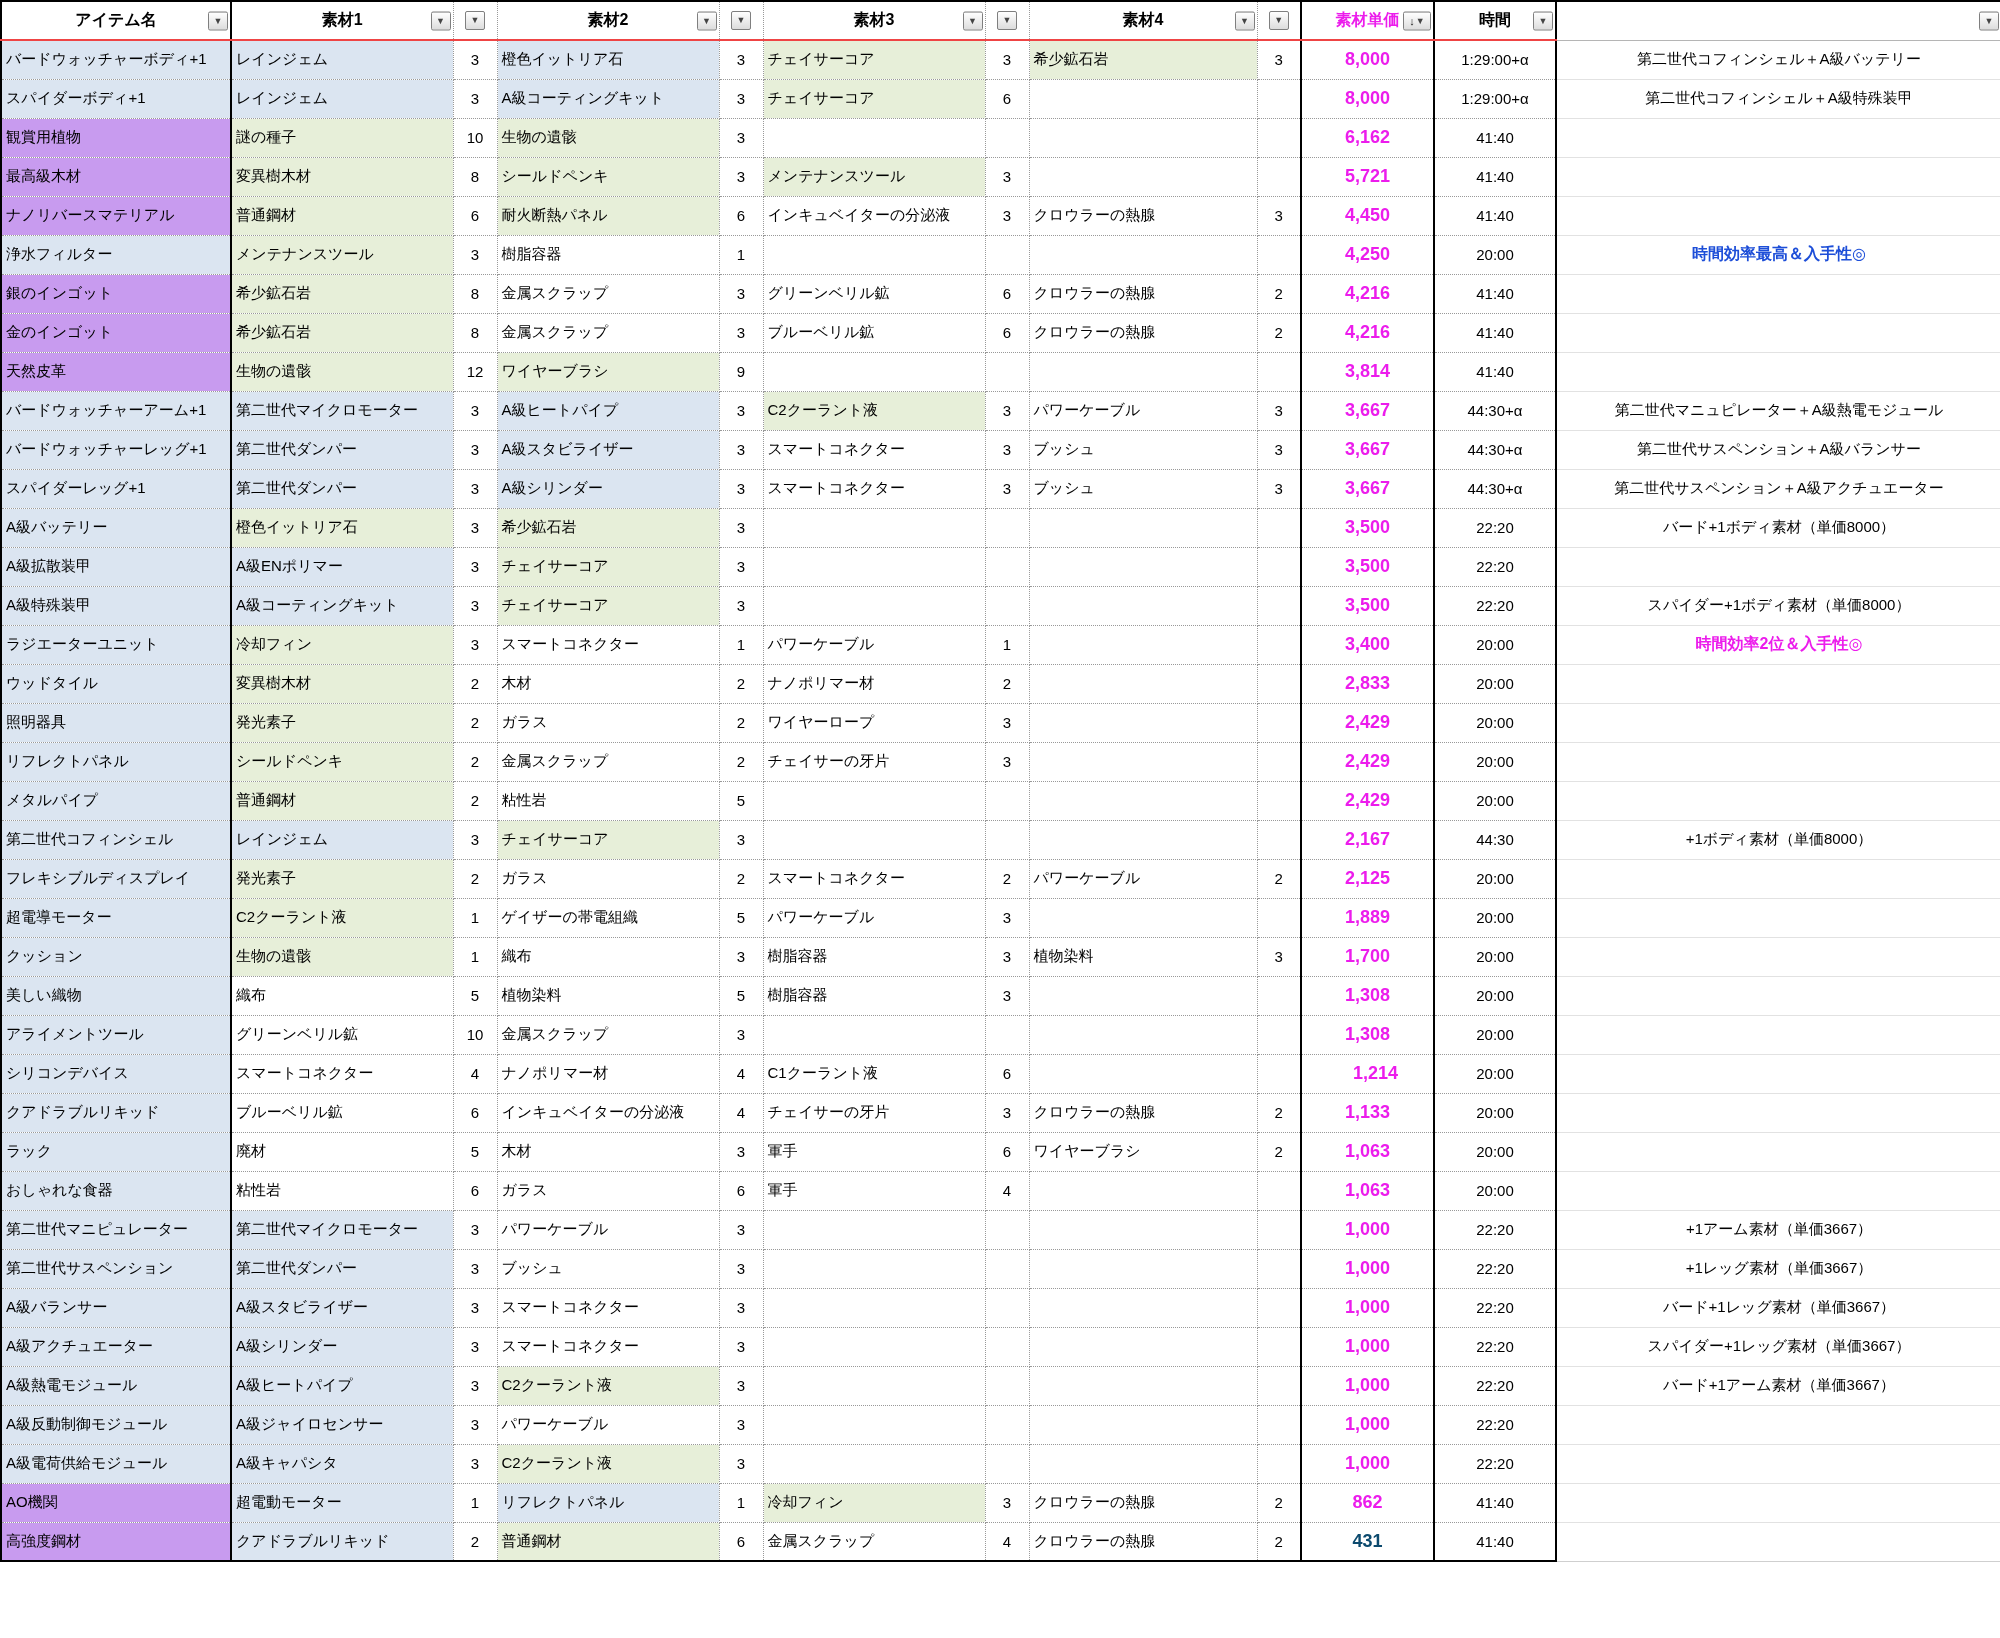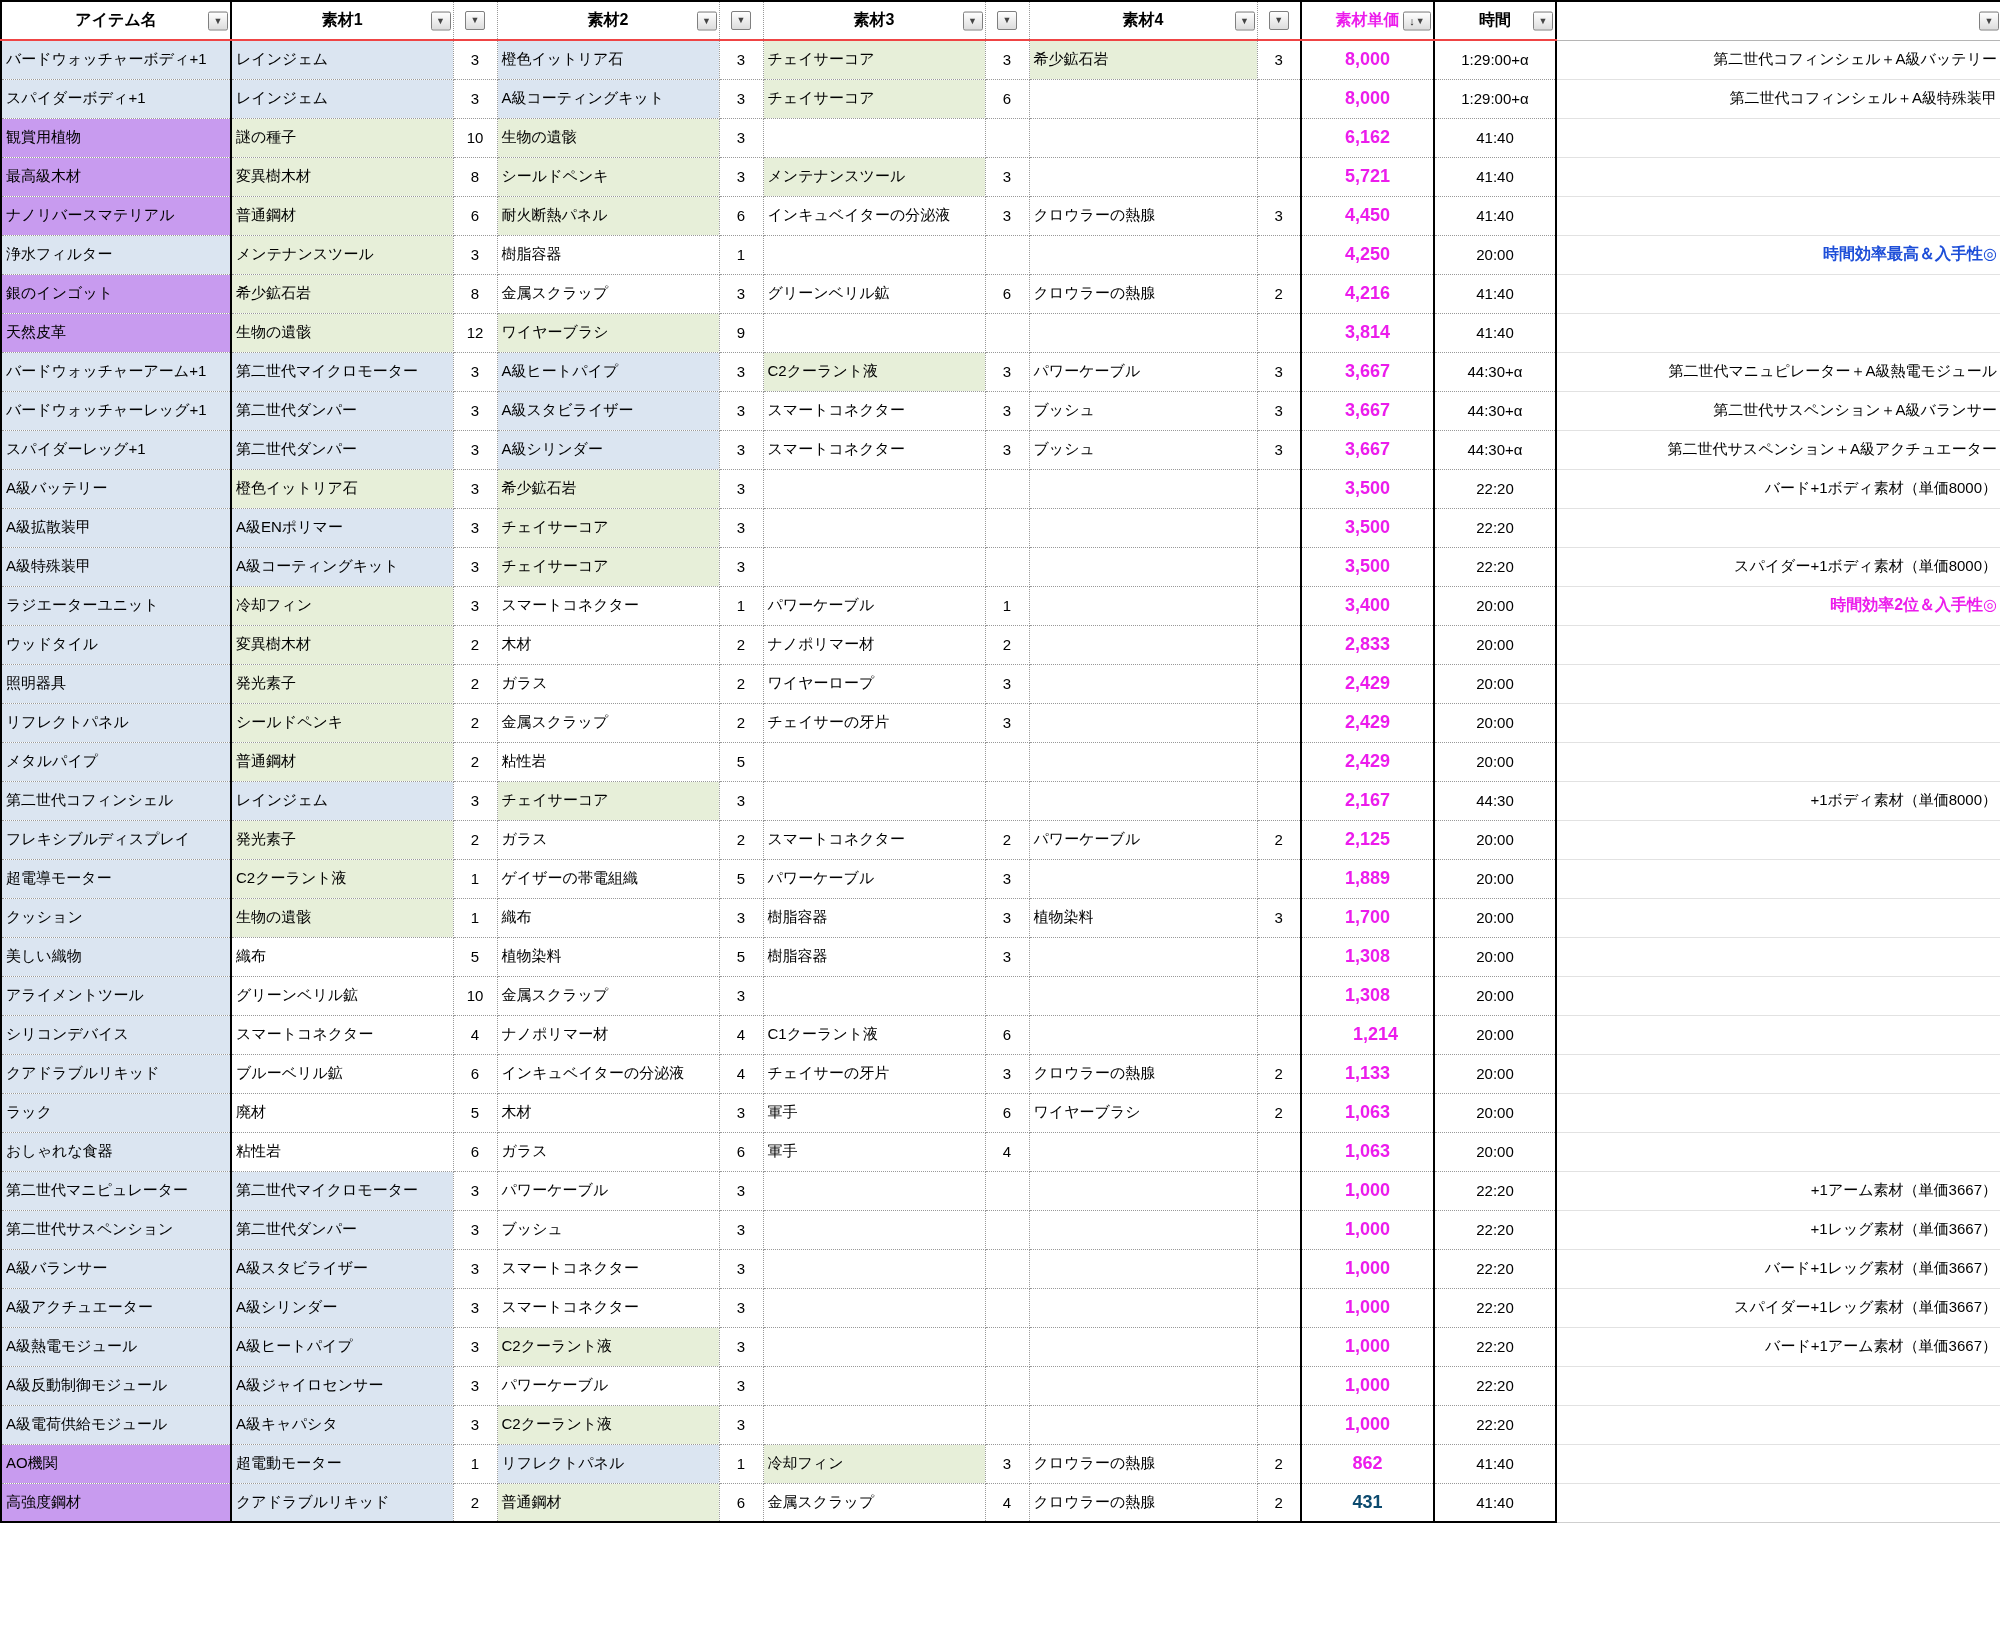--- a/index.html
+++ b/index.html
@@ -10,21 +10,21 @@
         border-right:1px dotted #999;border-bottom:1px dotted #999;font-size:15px;}
   th{position:relative;font-weight:bold;text-align:center;font-size:16px;background:#fff;
      border-bottom:2px solid #ef4444;}
   th.note-h{border-right:none;border-bottom:1px solid #b5b5b5;}
   .v-strong{border-right:2px solid #000 !important;}
   td.item-cell{text-align:left;margin-top:30px;}
   td.mat-cell{text-align:left;}
   td.qty-cell{text-align:center;}
   td.price-cell{text-align:center;font-weight:bold;font-size:18px;}
   td.time-cell{text-align:center;font-size:15px;}
-  td.note-cell{text-align:right;border-right:none;border-bottom:1px solid #e2e2e2;}
+  td.note-cell{text-align:center;border-right:none;border-bottom:1px solid #e2e2e2;}
   td.note-cell.magenta{font-weight:bold;font-size:16px;}
   tr:last-child td{border-bottom:2px solid #000;}
   tr:last-child td.note-cell{border-bottom:1px solid #cfcfcf;}
   .bg-blue{background:#dbe5f1;}
   .bg-green{background:#e7efd9;}
   .bg-purple{background:#c89bef;}
   .bg-white{background:#fff;}
   .fbtn{position:absolute;right:2px;top:50%;transform:translateY(-50%);
         width:18px;height:17px;border:1px solid #7f7f7f;border-radius:2px;
         background:linear-gradient(#ffffff,#dcdcdc);
@@ -197,20 +197,34 @@
           <td class="qty-cell">3</td>
           <td class="mat-cell fit bg-white">グリーンベリル鉱</td>
           <td class="qty-cell">6</td>
           <td class="mat-cell fit bg-white">クロウラーの熱腺</td>
           <td class="qty-cell v-strong">2</td>
           <td class="price-cell v-strong" style="color: rgb(236, 28, 236);">4,216</td>
           <td class="time-cell v-strong">41:40</td>
           <td class="note-cell fit"></td>
         </tr>
         <tr>
+          <td class="item-cell fit v-strong bg-purple">金のインゴット</td>
+          <td class="mat-cell fit bg-green">希少鉱石岩</td>
+          <td class="qty-cell">8</td>
+          <td class="mat-cell fit bg-white">金属スクラップ</td>
+          <td class="qty-cell">3</td>
+          <td class="mat-cell fit bg-white">ブルーベリル鉱</td>
+          <td class="qty-cell">6</td>
+          <td class="mat-cell fit bg-white">クロウラーの熱腺</td>
+          <td class="qty-cell v-strong">2</td>
+          <td class="price-cell v-strong" style="color: rgb(236, 28, 236);">4,216</td>
+          <td class="time-cell v-strong">41:40</td>
+          <td class="note-cell fit"></td>
+        </tr>
+        <tr>
           <td class="item-cell fit v-strong bg-purple">天然皮革</td>
           <td class="mat-cell fit bg-green">生物の遺骸</td>
           <td class="qty-cell">12</td>
           <td class="mat-cell fit bg-green">ワイヤーブラシ</td>
           <td class="qty-cell">9</td>
           <td class="mat-cell fit bg-white"></td>
           <td class="qty-cell"></td>
           <td class="mat-cell fit bg-white"></td>
           <td class="qty-cell v-strong"></td>
           <td class="price-cell v-strong" style="color: rgb(236, 28, 236);">3,814</td>

